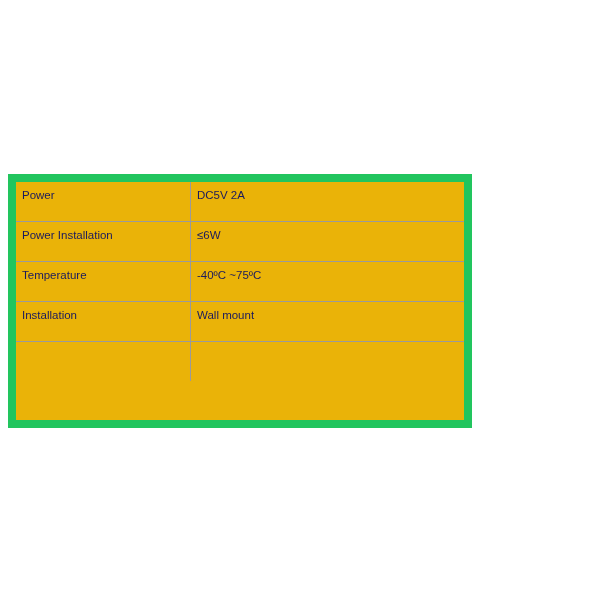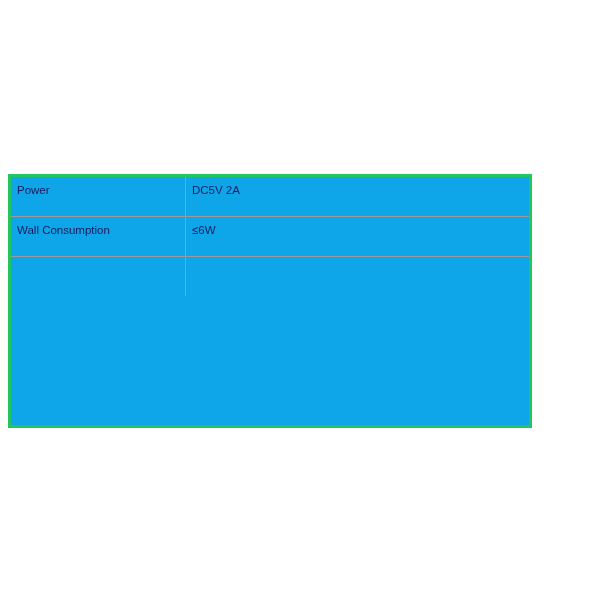--- a/index.html
+++ b/index.html
@@ -12,25 +12,25 @@
     height: 600px;
     font-family: "Liberation Sans", sans-serif;
     color: #1a1a4e;
     position: relative;
     overflow: hidden;
   }
   .spec-wrap {
     position: absolute;
     left: 8px;
     top: 174px;
-    width: 524px;
+    width: 464px;
     height: 254px;
     box-sizing: border-box;
-    border: 3px solid #22c55e;
-    background: #0ea5e9;
+    border: 8px solid #22c55e;
+    background: #eab308;
   }
   table.spec-table {
     width: 100%;
     border-collapse: collapse;
     table-layout: fixed;
   }
   table.spec-table td {
     border-bottom: 1px solid #9a9a9a;
     font-size: 11.5px;
     line-height: 1.2;
@@ -58,22 +58,30 @@
 <body>
 
 <div class="spec-wrap">
   <table class="spec-table">
     <tbody>
       <tr>
         <td class="label-cell">Power</td>
         <td class="value-cell">DC5V 2A</td>
       </tr>
       <tr>
-        <td class="label-cell">Wall Consumption</td>
+        <td class="label-cell">Power Installation</td>
         <td class="value-cell">≤6W</td>
+      </tr>
+      <tr>
+        <td class="label-cell">Temperature</td>
+        <td class="value-cell">-40ºC ~75ºC</td>
+      </tr>
+      <tr>
+        <td class="label-cell">Installation</td>
+        <td class="value-cell">Wall mount</td>
       </tr>
       <tr class="filler-row">
         <td class="label-cell"></td>
         <td class="value-cell"></td>
       </tr>
     </tbody>
   </table>
 </div>
 
 </body></html>

